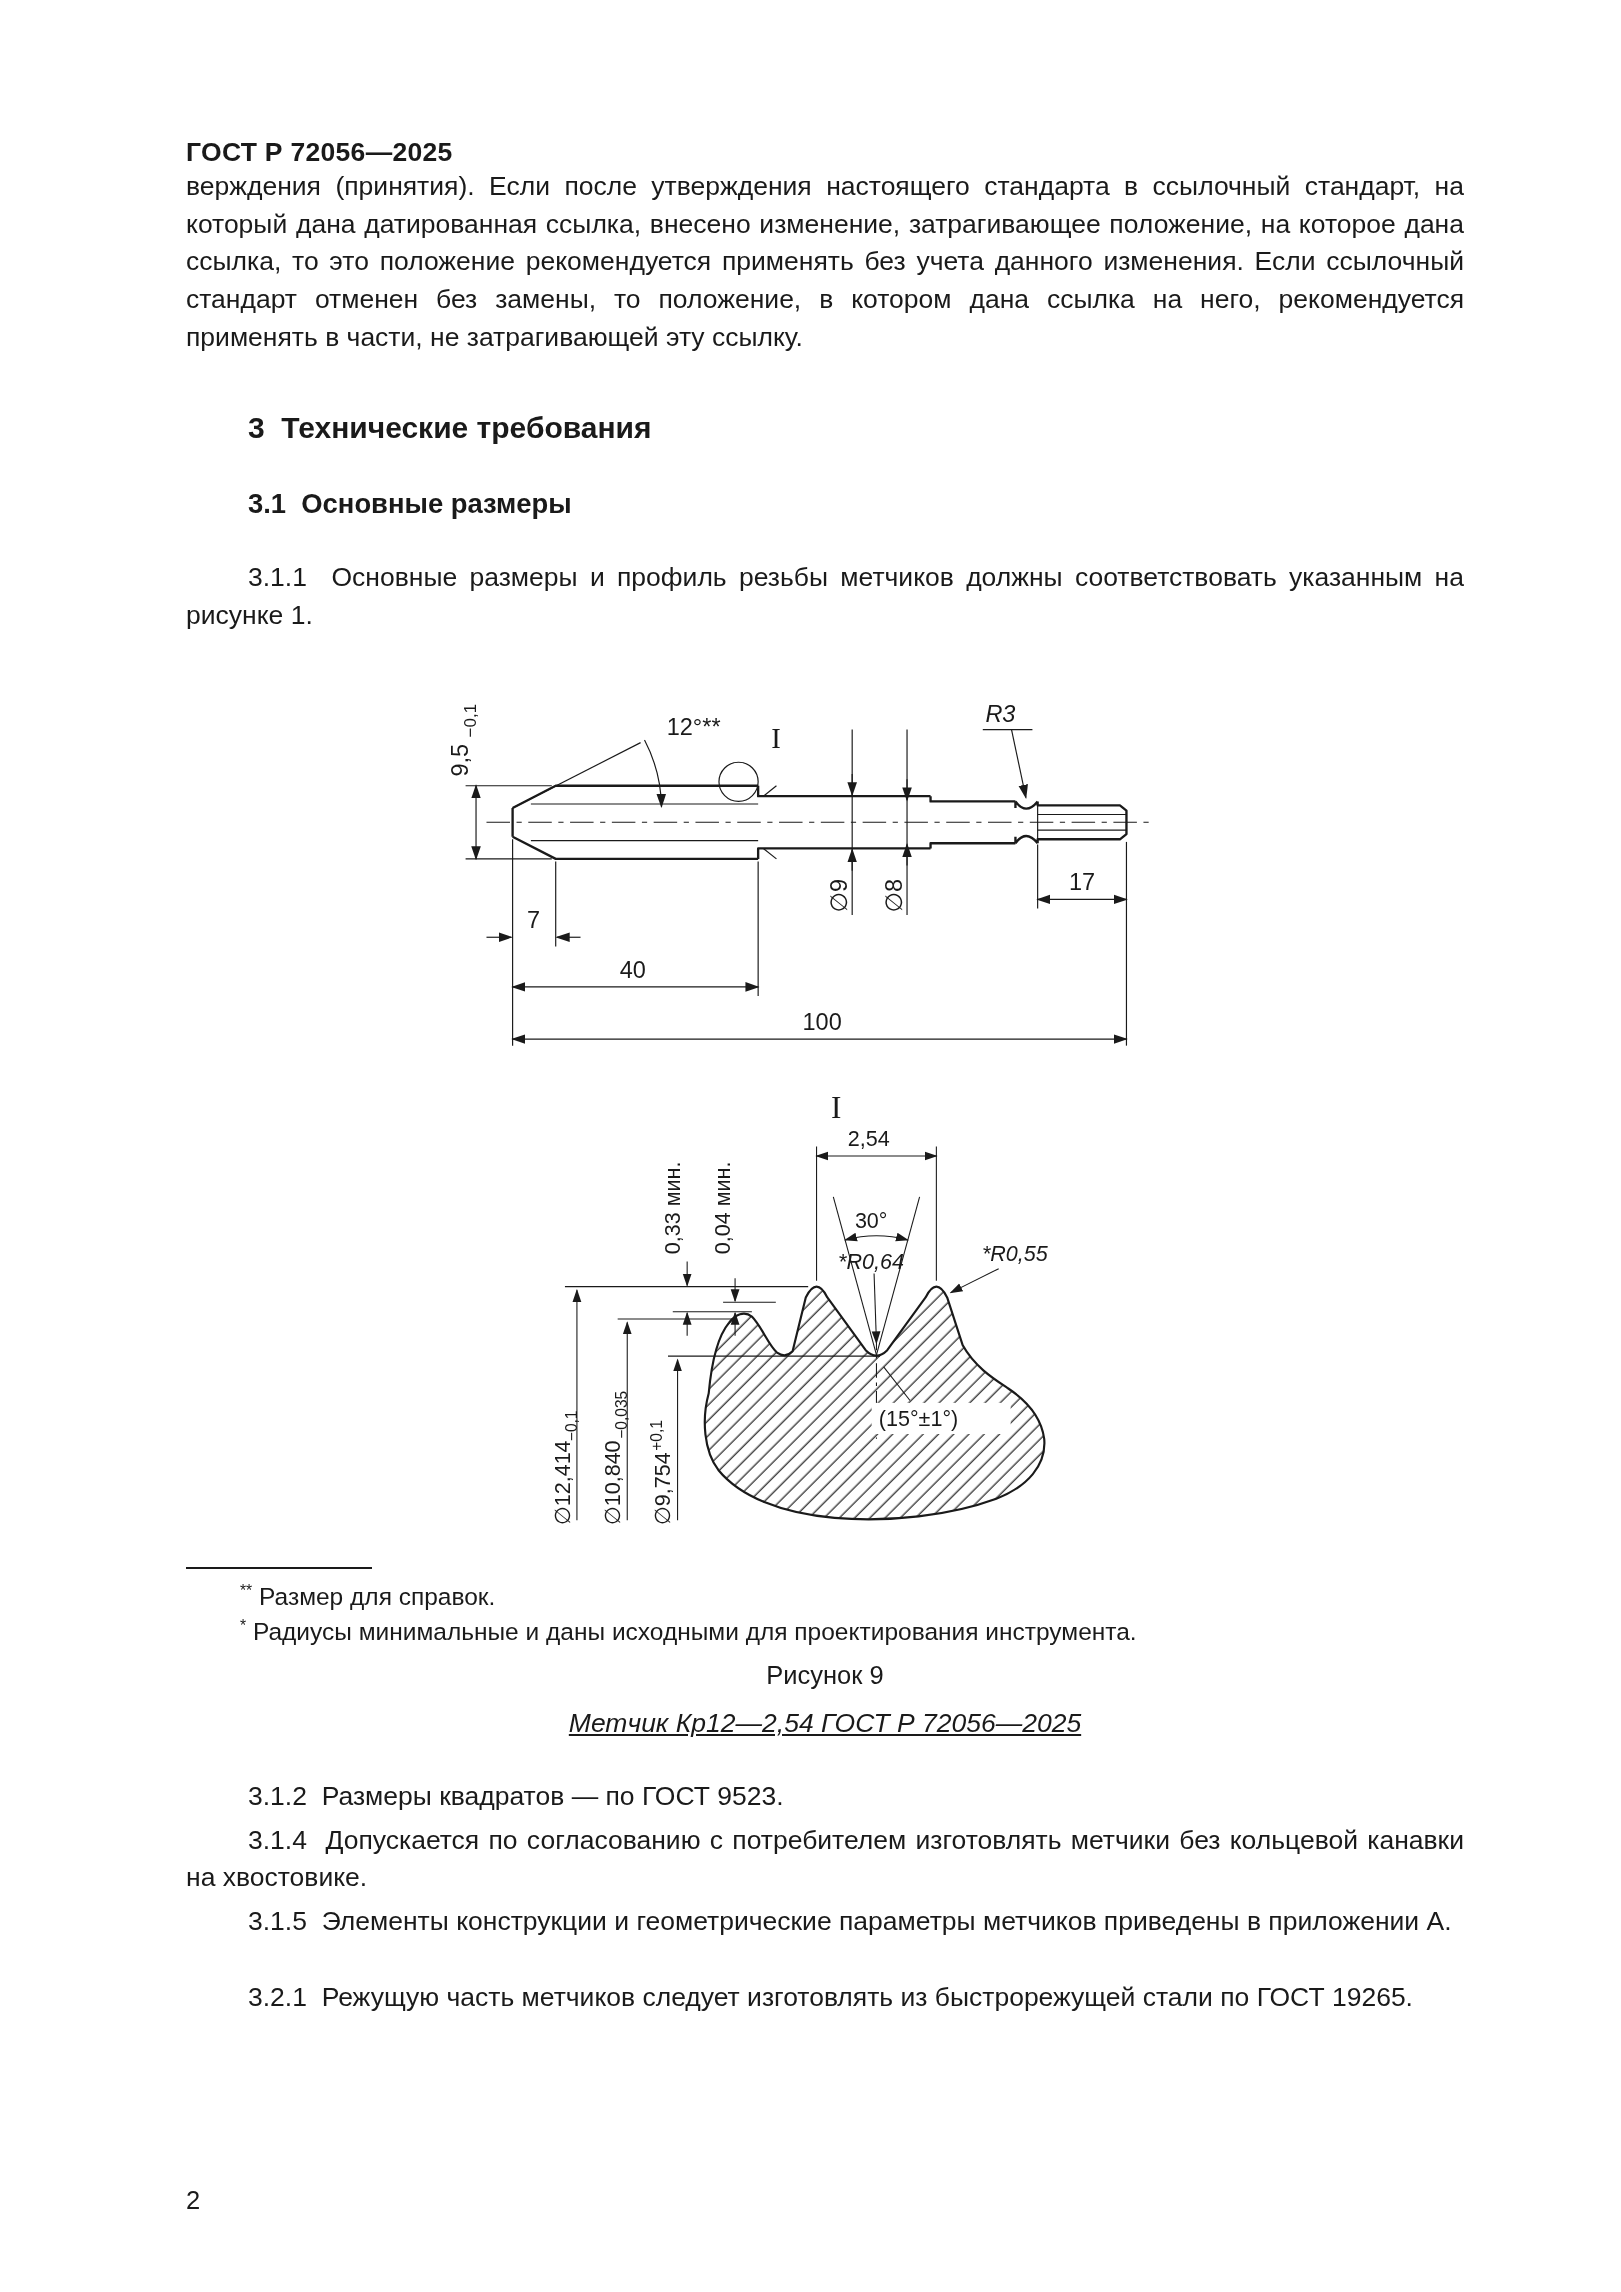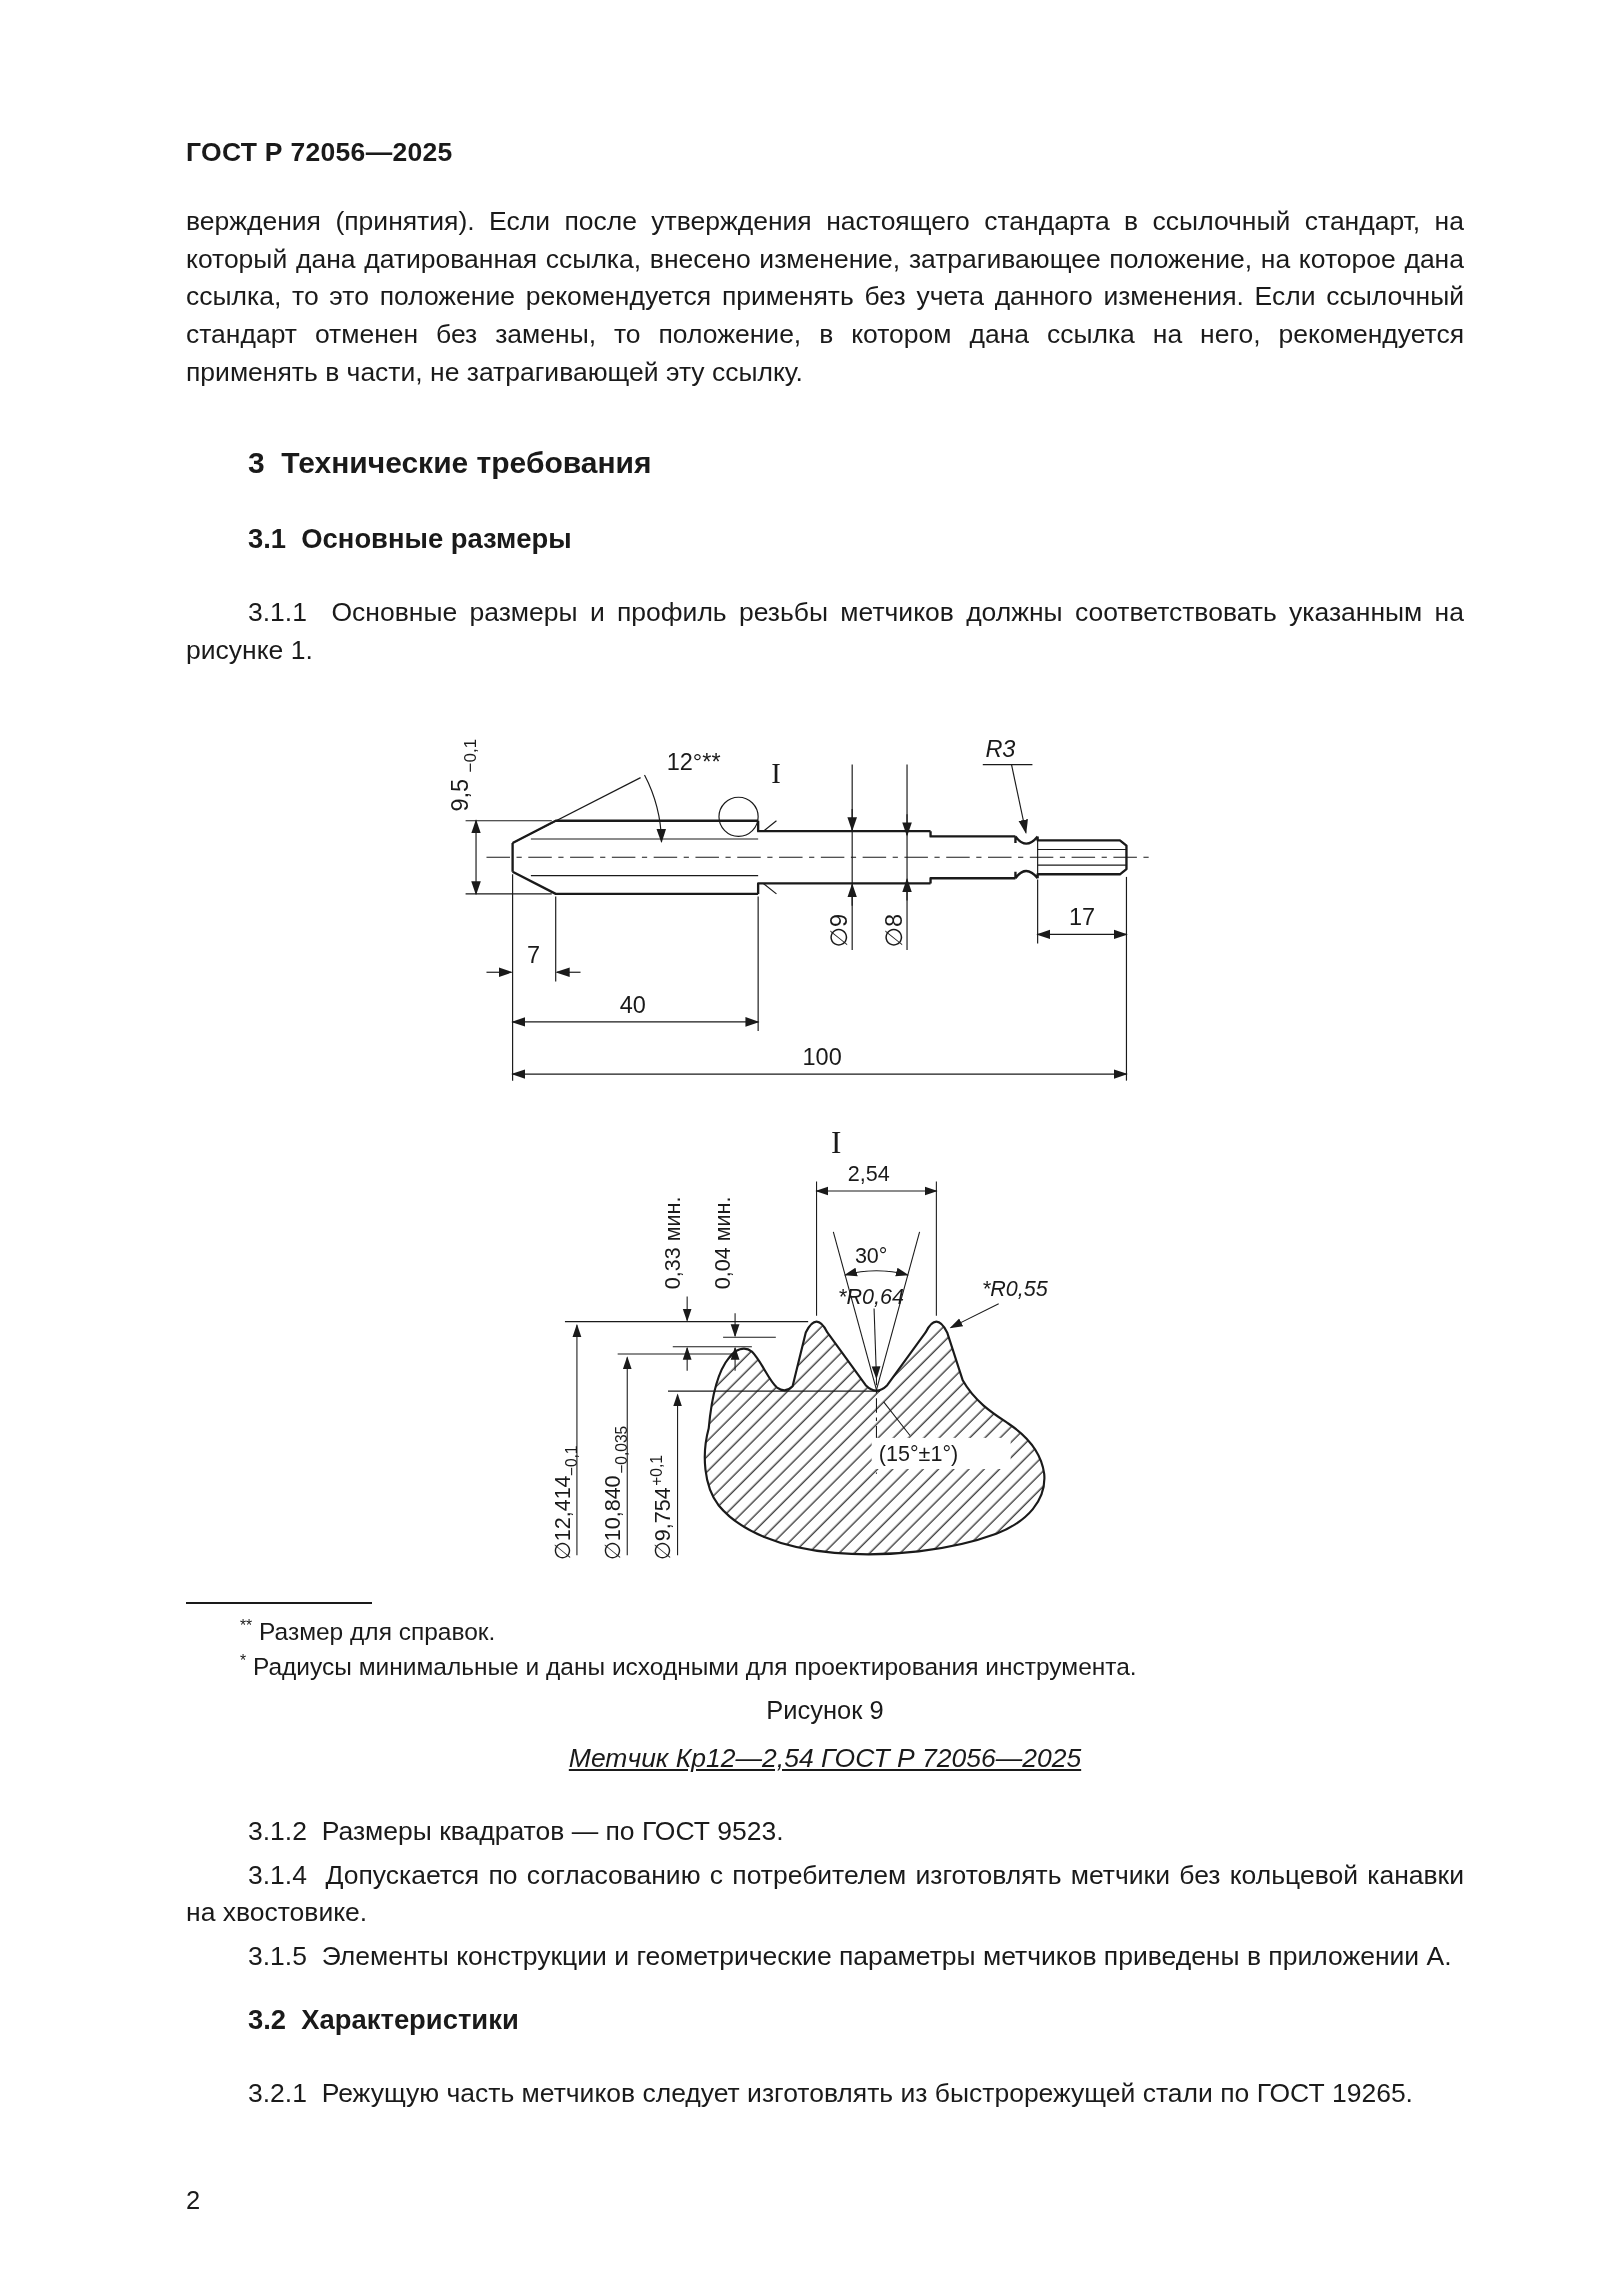--- a/index.html
+++ b/index.html
@@ -4,21 +4,21 @@
 <style>
   * { margin:0; padding:0; box-sizing:border-box; }
   html,body { background:#ffffff; }
   body { width:1621px; font-family:"Liberation Sans", sans-serif; color:#1a1a1a; }
   .page { position:relative; width:1621px; height:2293px; background:#fff; overflow:hidden; }
   .content { padding:137px 157px 0 186px; }
 
   .doc-header { font-weight:700; font-size:26.5px; letter-spacing:0.3px; }
 
   p.body-text { font-size:26.5px; line-height:1.42; text-align:justify; }
-  .intro { margin-top:35px; }
+  .intro { }
 
   .h-sec { margin:55px 0 0 62px; font-size:30px; font-weight:700; white-space:pre-wrap; }
   .h-sub { margin:43px 0 0 62px; font-size:27.4px; font-weight:700; white-space:pre-wrap; }
 
   .clause { margin-top:39px; font-size:26.5px; line-height:1.42; text-align:justify; text-indent:62px; }
   .clause.tight { margin-top:5.9px; }
 
   .figure-block { margin-top:11.8px; }
   .dwg1 { display:block; margin-left:235px; }
   .dwg2 { display:block; margin-left:343px; margin-top:2px; }
@@ -253,19 +253,18 @@
     </div>
 
     <div class="fig-caption">Рисунок 9</div>
 
     <p class="designation">Метчик Кр12—2,54 ГОСТ Р 72056—2025</p>
 
     <p class="clause">3.1.2&nbsp; Размеры квадратов — по ГОСТ 9523.</p>
     <p class="clause tight">3.1.4&nbsp; Допускается по согласованию с потребителем изготовлять метчики без кольцевой канавки на хвостовике.</p>
     <p class="clause tight">3.1.5&nbsp; Элементы конструкции и геометрические параметры метчиков приведены в приложении А.</p>
 
-    <div class="h-sub" style="margin-top:29px;">3.2&nbsp; Характеристики</div>
     <p class="clause">3.2.1&nbsp; Режущую часть метчиков следует изготовлять из быстрорежущей стали по ГОСТ 19265.</p>
   </div>
 
   <div class="page-num">2</div>
 </div>
 
 
 </body></html>

